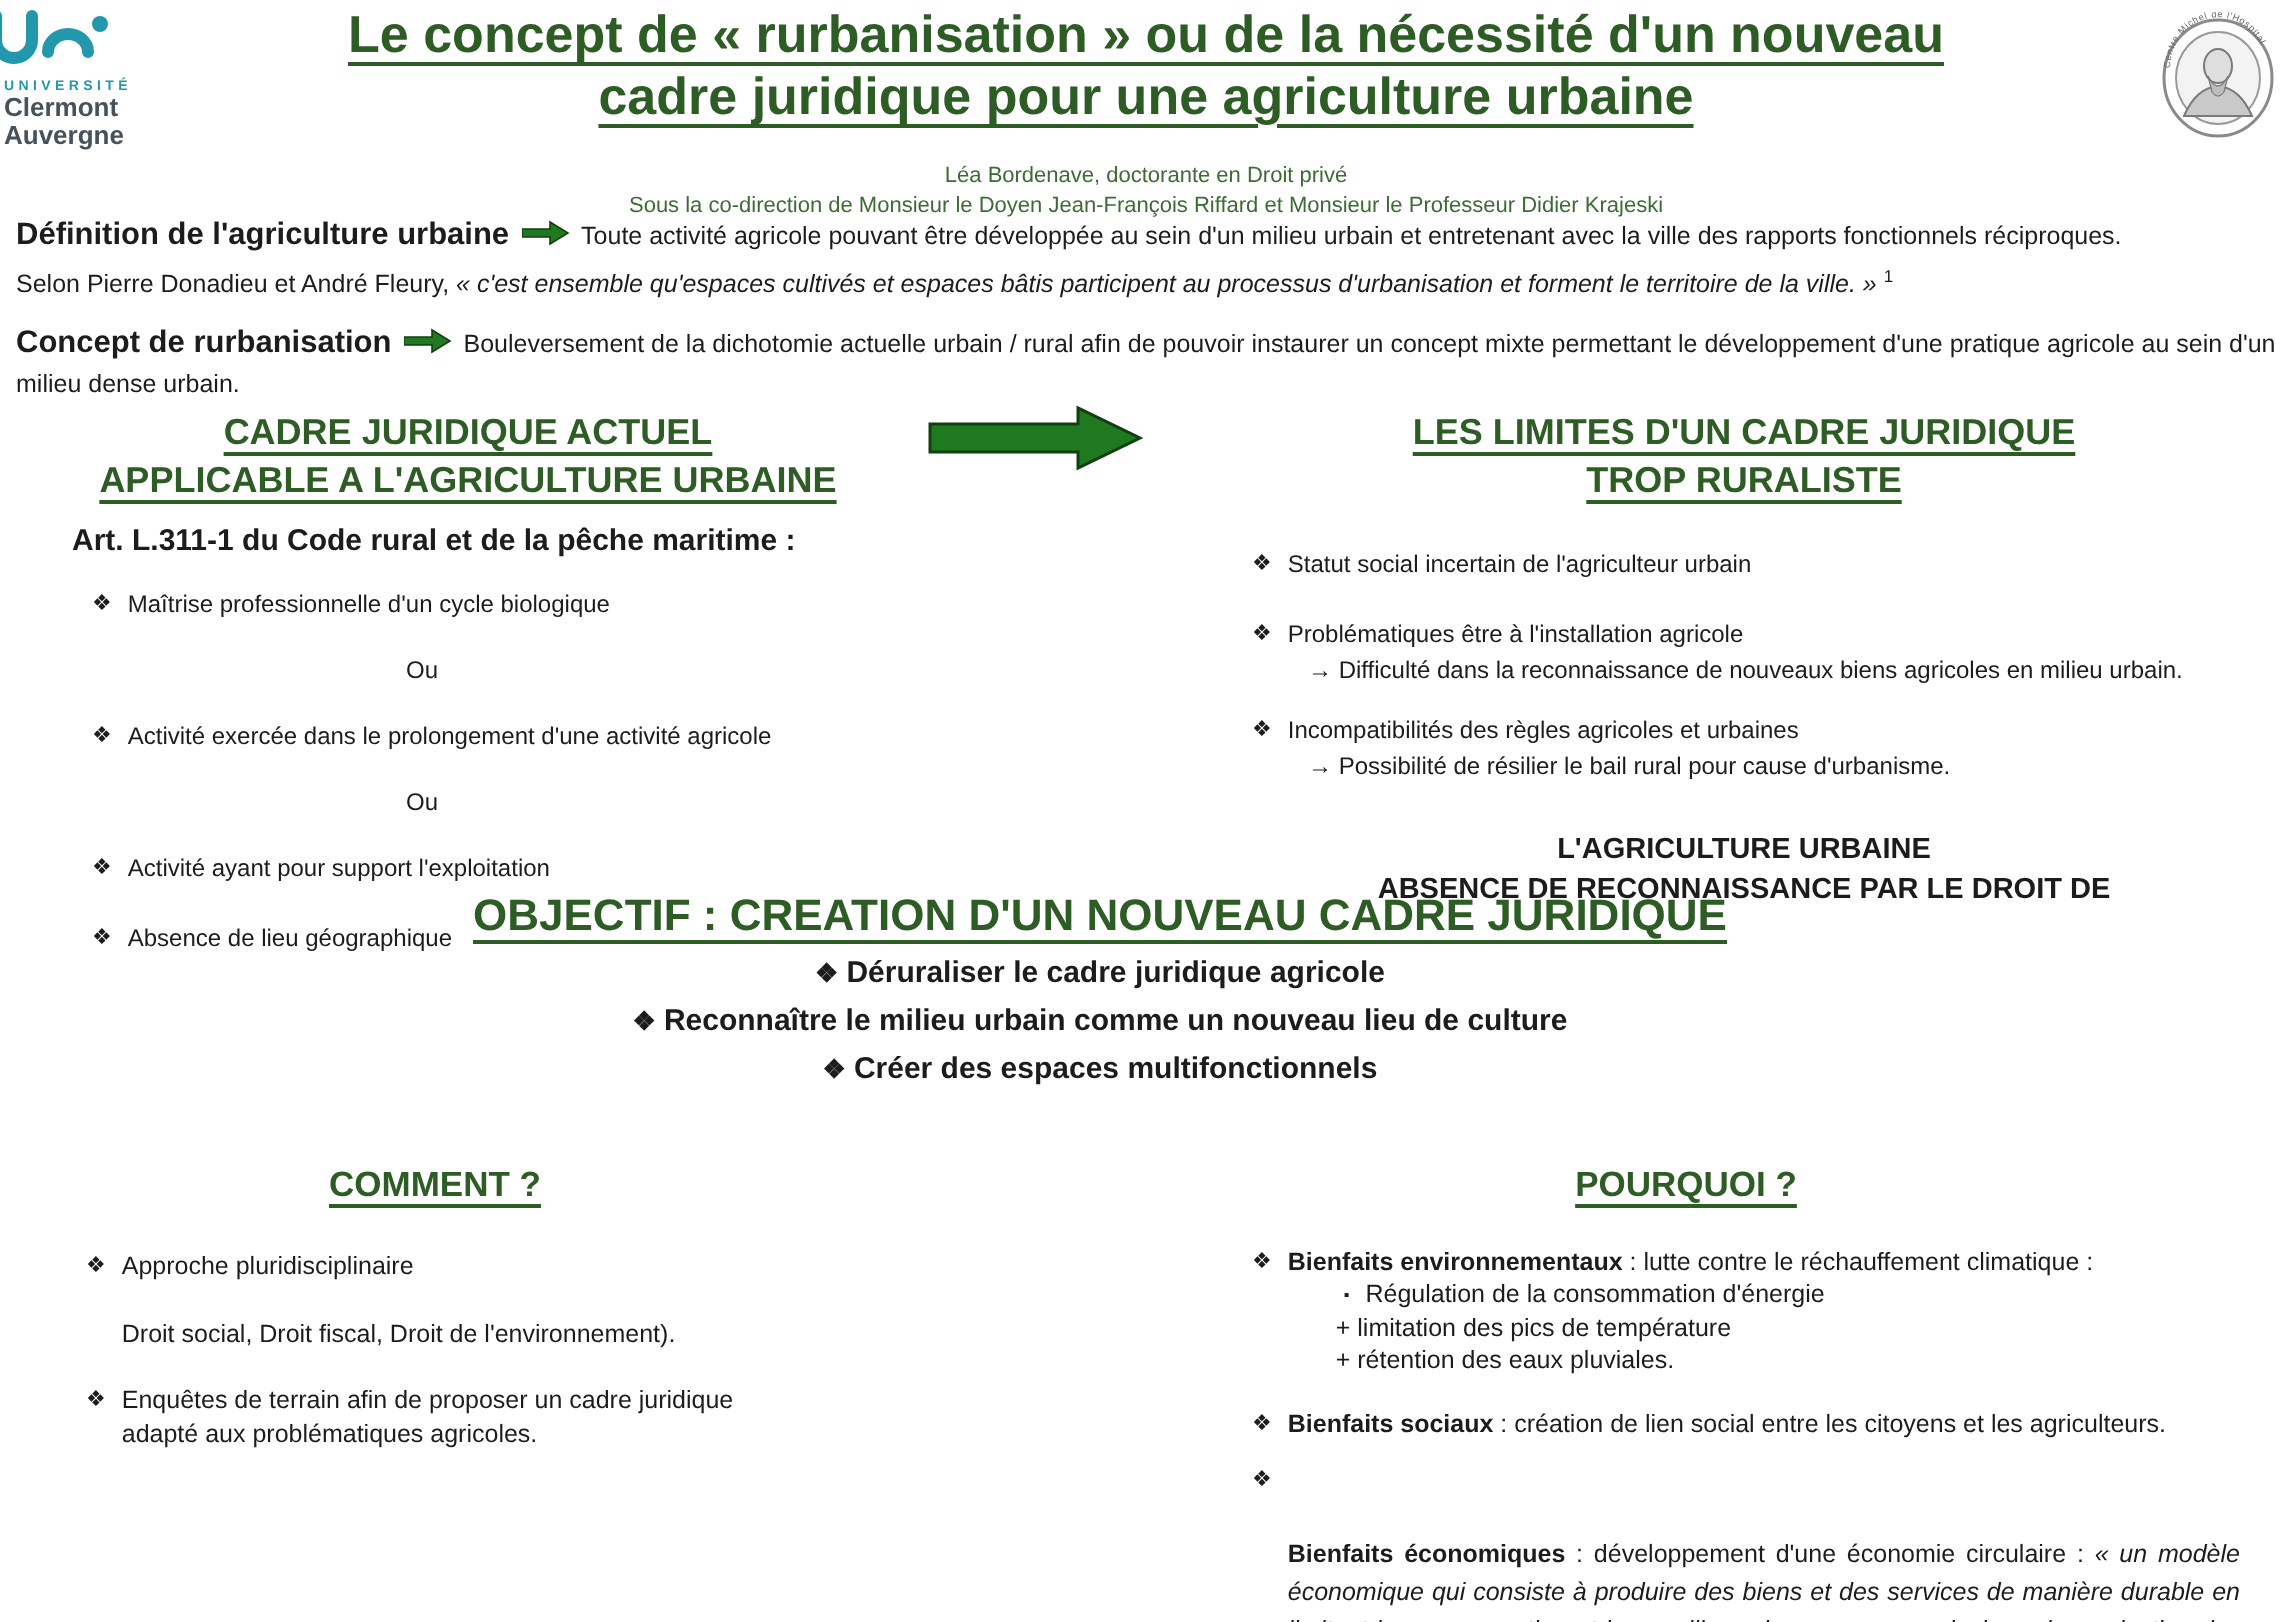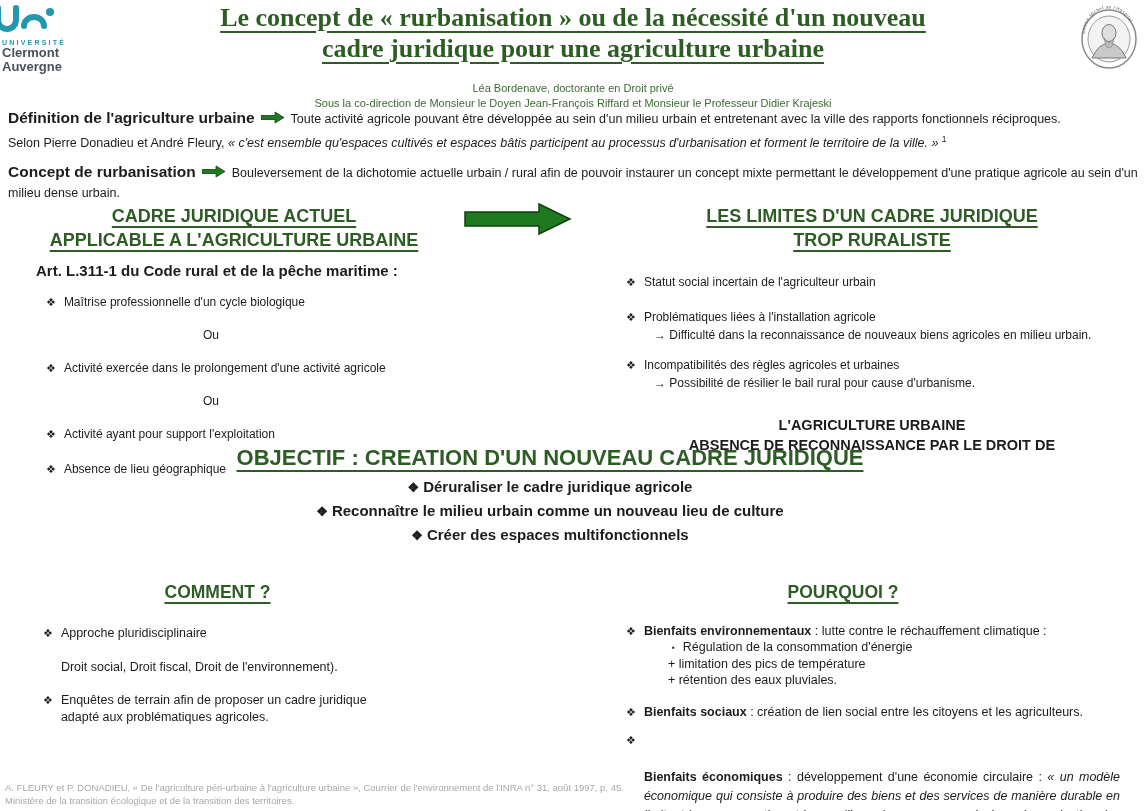--- a/index.html
+++ b/index.html
@@ -8,21 +8,21 @@
   .poster { position:relative; width:1146px; height:811px; background:#fff; overflow:hidden; }
 
   
   .logo-left { position:absolute; left:-8px; top:4px; width:100px; text-align:left; }
   .logo-left .caps { color:#2398ad; font-size:7px; letter-spacing:2.2px; font-weight:bold; margin-top:1px; padding-left:10px;}
   .logo-left .name { color:#46525b; font-size:13px; font-weight:bold; line-height:14px; padding-left:10px;}
   .logo-right { position:absolute; right:6px; top:6px; width:62px; height:66px; }
 
   .title-wrap { position:absolute; left:100px; right:100px; top:2px; text-align:center; }
   .title { color:#2d5c24; font-weight:bold; font-size:26px; line-height:31px;
-           text-decoration:underline; text-underline-offset:5px; text-decoration-thickness:2px;font-family:Liberation Serif, serif; }
+           text-decoration:underline; text-underline-offset:5px; text-decoration-thickness:2px; }
   .subtitle { color:#3c6b34; font-size:11px; line-height:15px; margin-top:17px; }
   .subtitle div { margin:0; }
 
   
   .intro { position:absolute; left:8px; right:8px; font-size:12.5px; line-height:20px; }
   .intro .lead { font-size:15.5px; font-weight:bold; }
   .def { top:108px; }
   .concept { top:162px; }
   .q { font-style:italic; }
   sup { font-size:8.5px; }
@@ -169,21 +169,21 @@
       <div>TROP RURALISTE</div>
     </div>
     <div class="r-items">
       <div class="b-row">
           <span class="bullet">❖</span>
           <span>Statut social incertain de l'agriculteur urbain</span>
         </div>
       <div class="r-sp1"></div>
       <div class="b-row">
           <span class="bullet">❖</span>
-          <span>Problématiques liées à l'installation agricole</span>
+          <span>Problématiques être à l'installation agricole</span>
         </div>
       <div class="sub-line"><span>→</span> <span>Difficulté dans la reconnaissance de nouveaux biens agricoles en milieu urbain.</span></div>
       <div class="r-sp2"></div>
       <div class="b-row">
           <span class="bullet">❖</span>
           <span>Incompatibilités des règles agricoles et urbaines</span>
         </div>
       <div class="sub-line"><span>→</span> <span>Possibilité de résilier le bail rural pour cause d'urbanisme.</span></div>
     </div>
     <div class="conclusion">
@@ -245,18 +245,14 @@
       <div class="p-gap2"></div>
       <div class="hang">
         <span class="bullet">❖</span>
         <span class="body just">
           <b>Bienfaits économiques</b><span> : développement d'une économie circulaire : </span><span class="q">« un modèle économique qui consiste à produire des biens et des services de manière durable en limitant la consommation et le gaspillage des ressources ainsi que la production des déchets. » </span><sup>2</sup>
         </span>
       </div>
     </div>
   </section>
 
-  <div class="footer">
-    <div>A. FLEURY et P. DONADIEU, « De l'agriculture péri-urbaine à l'agriculture urbaine », Courrier de l'environnement de l'INRA n° 31, août 1997, p. 45.</div>
-    <div>Ministère de la transition écologique et de la transition des territoires.</div>
-  </div>
 
 </div>
 
 </body></html>

